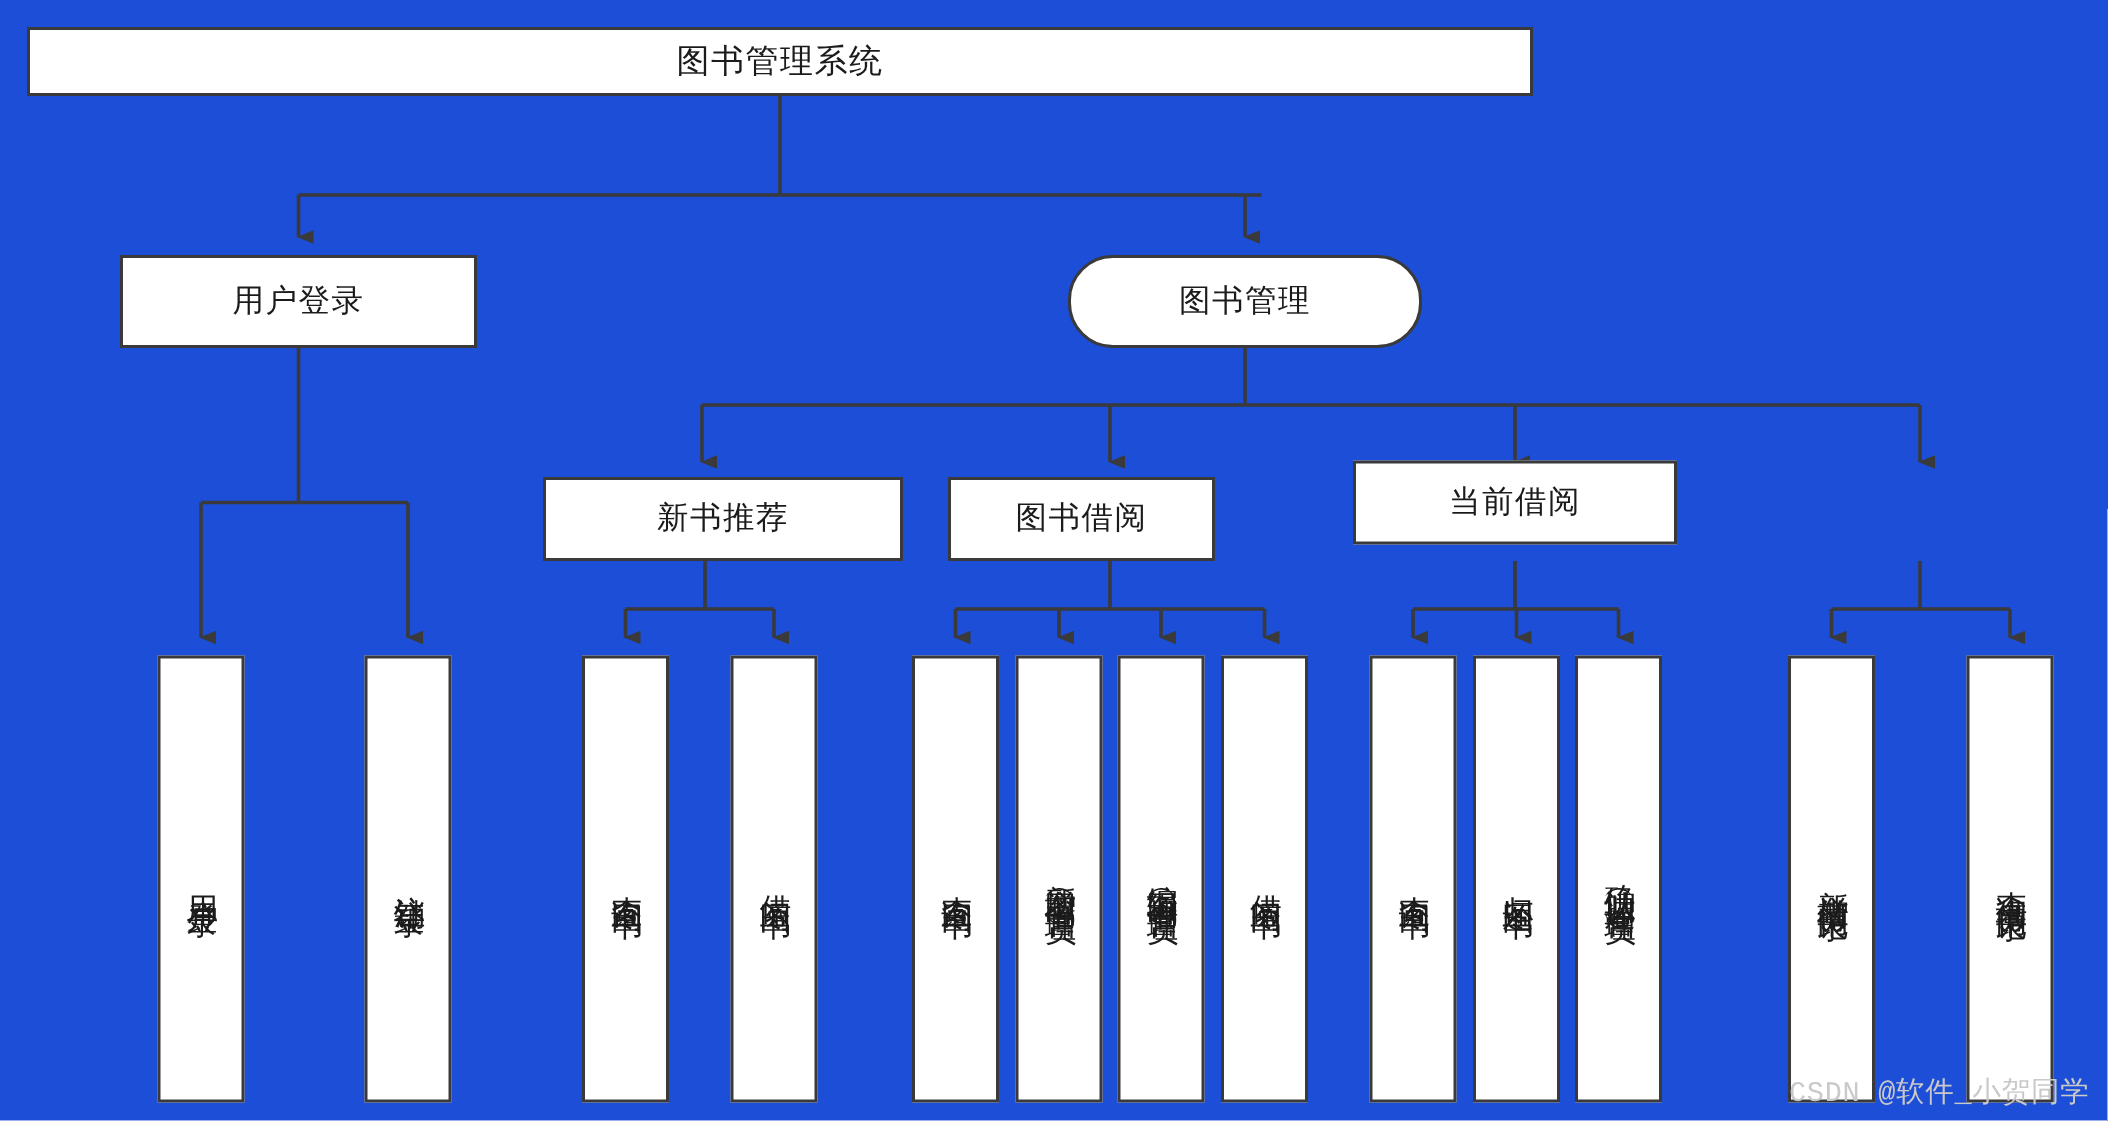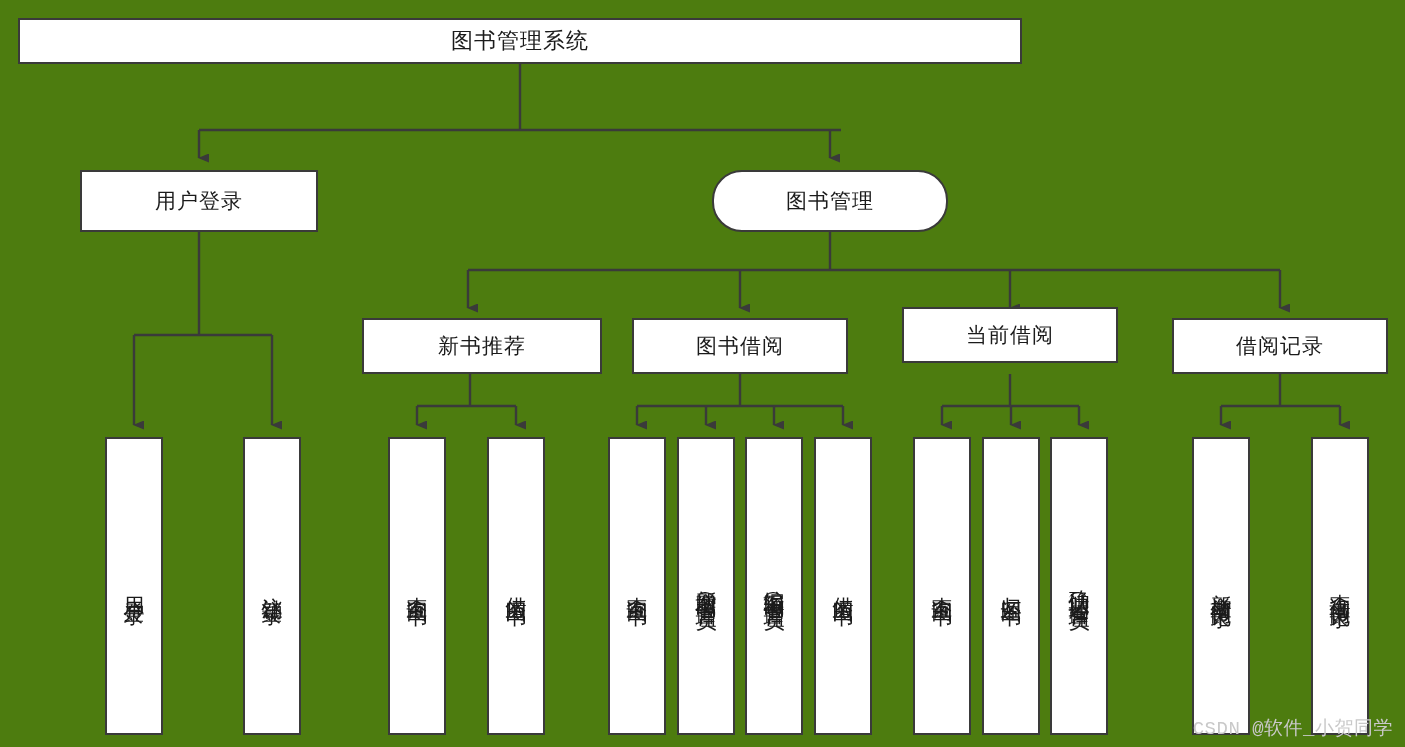--- a/index.html
+++ b/index.html
@@ -8,21 +8,21 @@
     padding: 0;
     background: #ffffff;
   }
   body {
     font-family: "Liberation Sans", "DejaVu Sans", sans-serif;
   }
   #diagram-root {
     position: relative;
     width: 1405px;
     height: 747px;
-    background: #4d7c0f;
+    background: #1d4ed8;
     overflow: hidden;
   }
   #edges-layer {
     position: absolute;
     left: 0;
     top: 0;
     width: 1405px;
     height: 747px;
     pointer-events: none;
   }
@@ -144,31 +144,28 @@
   </div>
 
   <div class="node horizontal" style="left:712px; top:170px; width:236px; height:62px;border-radius:30px;">
     <span class="label">图书管理</span>
   </div>
 
   <div class="node horizontal" style="left:362px; top:318px; width:240px; height:56px;">
     <span class="label">新书推荐</span>
   </div>
 
-  <div class="node horizontal" style="left:632px; top:318px; width:216px; height:56px;justify-content:center;">
+  <div class="node horizontal" style="left:632px; top:318px; width:178px; height:56px;justify-content:center;">
     <span class="label">图书借阅</span>
   </div>
 
   <div class="node horizontal" style="left:902px; top:307px; width:216px; height:56px;">
     <span class="label">当前借阅</span>
   </div>
 
-  <div class="node horizontal" style="left:1172px; top:318px; width:216px; height:56px;">
-    <span class="label">借阅记录</span>
-  </div>
 
   <div class="node vertical" style="left:105px; top:437px; width:58px; height:298px;">
     <span class="label">用户登录</span>
   </div>
 
   <div class="node vertical" style="left:243px; top:437px; width:58px; height:298px;">
     <span class="label">注销登录</span>
   </div>
 
   <div class="node vertical" style="left:388px; top:437px; width:58px; height:298px;">

